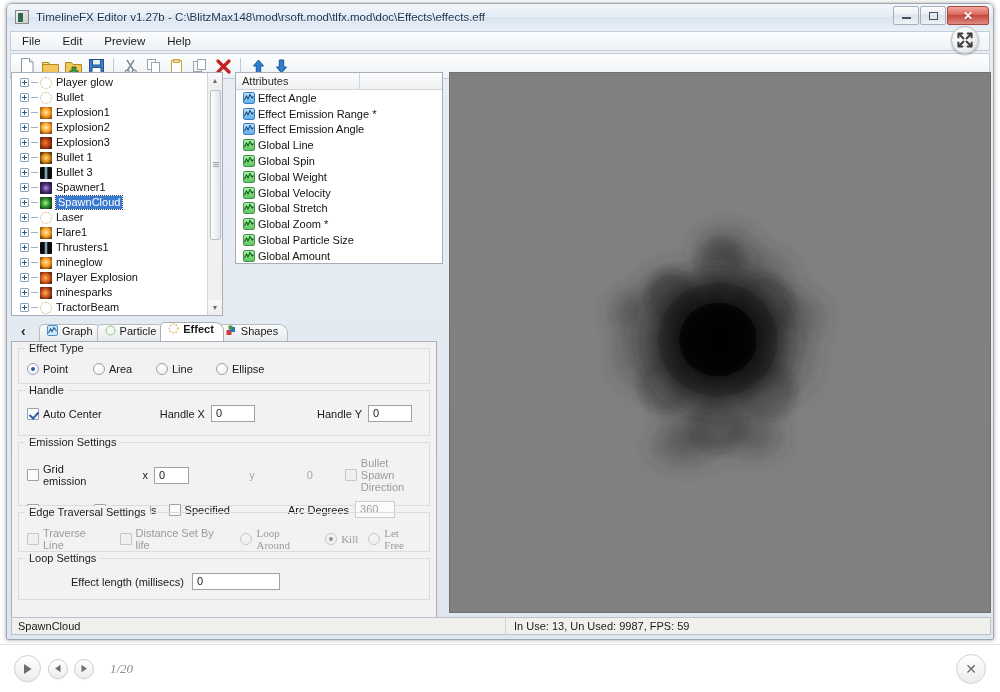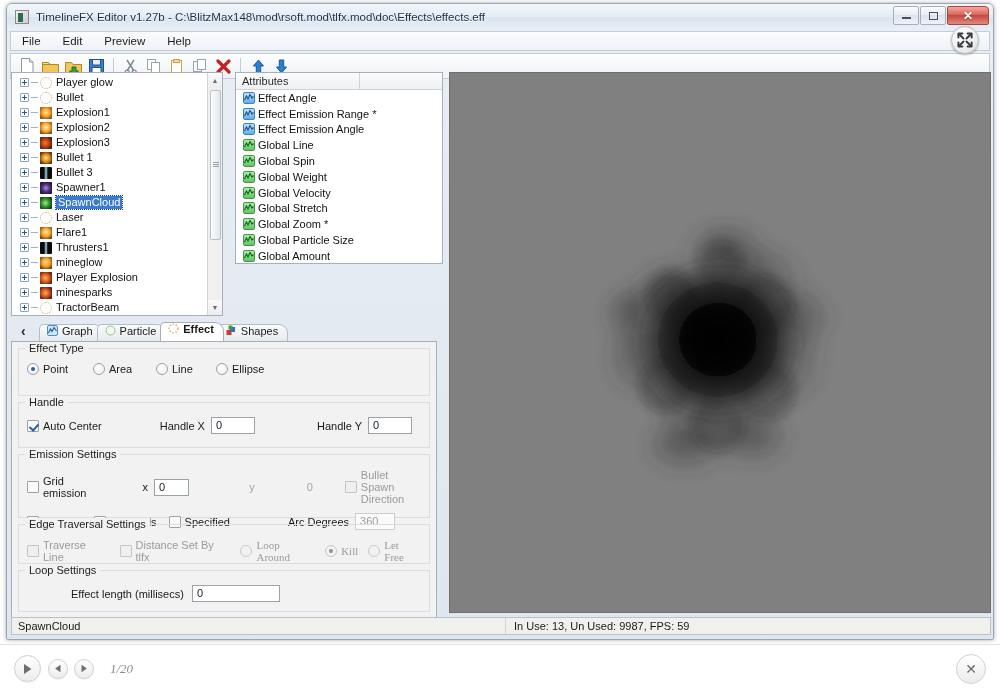--- a/index.html
+++ b/index.html
@@ -722,21 +722,21 @@
               <rect x="4" y="2" width="5" height="5" fill="#2f6fc4"></rect>
               <rect x="2.5" y="0.5" width="4" height="4" fill="#3f9b3f"></rect>
             </svg>
           </span>
           <span>Shapes</span>
         </div>
       </div>
 
       <div id="props">
 
-        <div class="group" style="height:48px;">
+        <div class="group" style="height:36px;">
           <span class="group-title">Effect Type</span>
           <div class="row">
             <span class="rad checked" style="width:66px;">
               <i class="dot"></i>
               <span>Point</span>
             </span>
             <span class="rad" style="width:63px;">
               <i class="dot"></i>
               <span>Area</span>
             </span>
@@ -801,21 +801,21 @@
 
         <div class="group" style="height:40px;">
           <span class="group-title">Edge Traversal Settings</span>
           <div class="row">
             <span class="chk disabled" style="margin-right:10px;">
               <i class="box"></i>
               <span>Traverse Line</span>
             </span>
             <span class="chk disabled" style="margin-right:10px;">
               <i class="box"></i>
-              <span>Distance Set By tlfx</span>
+              <span>Distance Set By life</span>
             </span>
             <span class="rad disabled" style="margin-right:10px;">
               <i class="dot"></i>
               <span>Loop Around</span>
             </span>
             <span class="rad disabled checked" style="margin-right:10px;">
               <i class="dot"></i>
               <span>Kill</span>
             </span>
             <span class="rad disabled">

